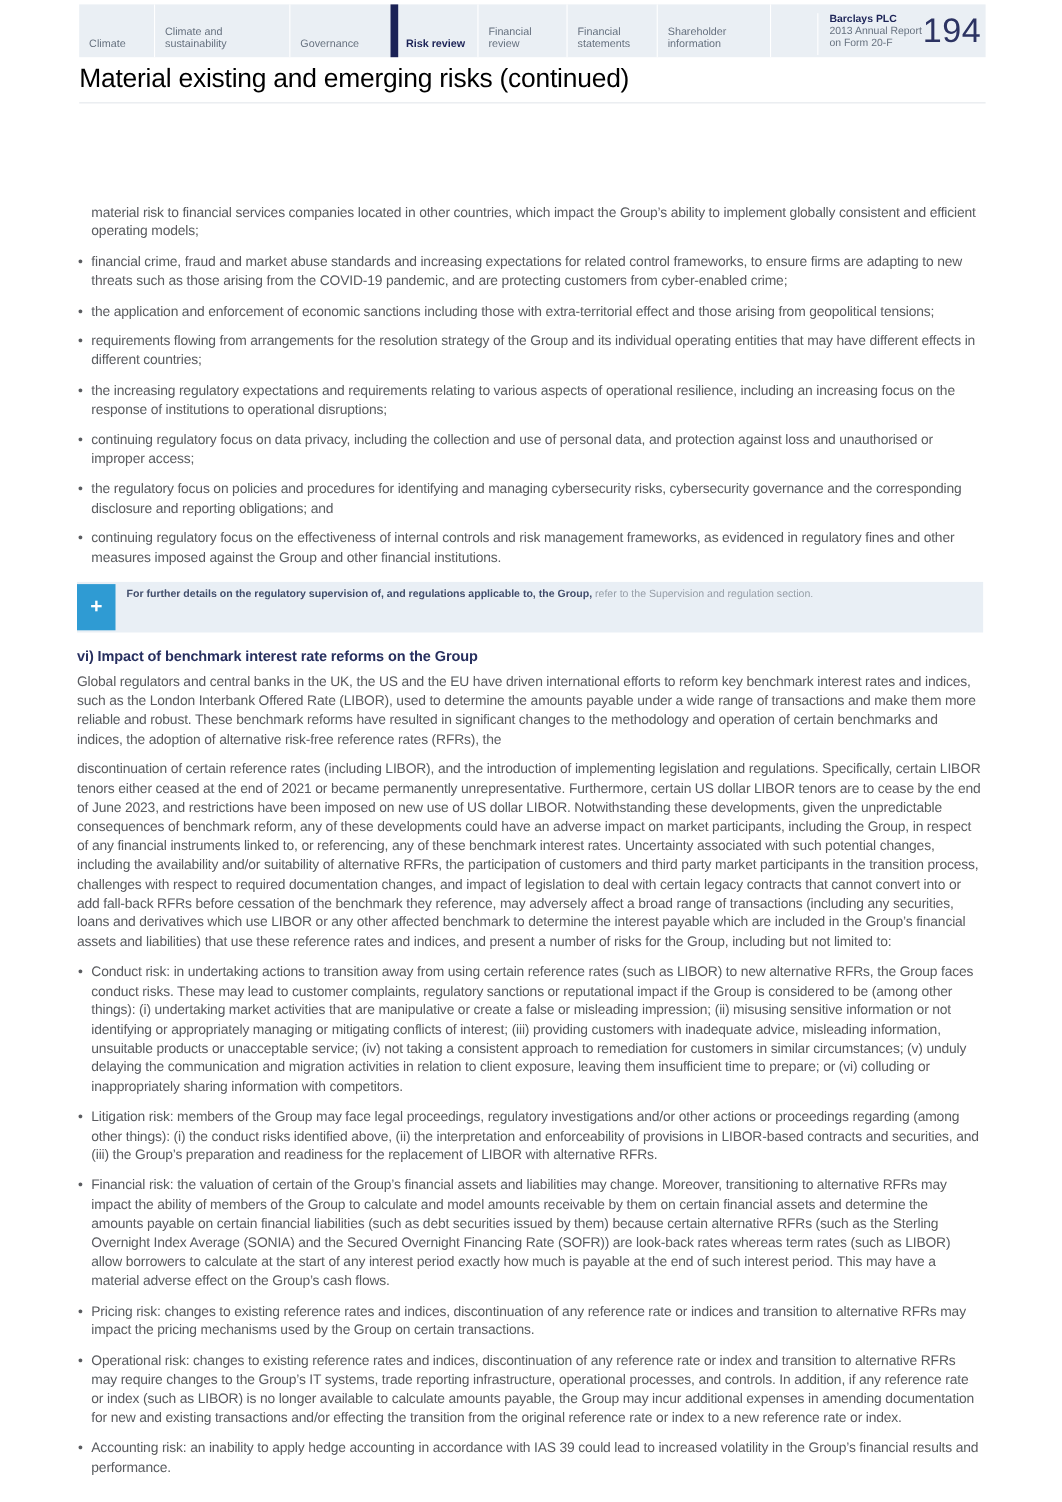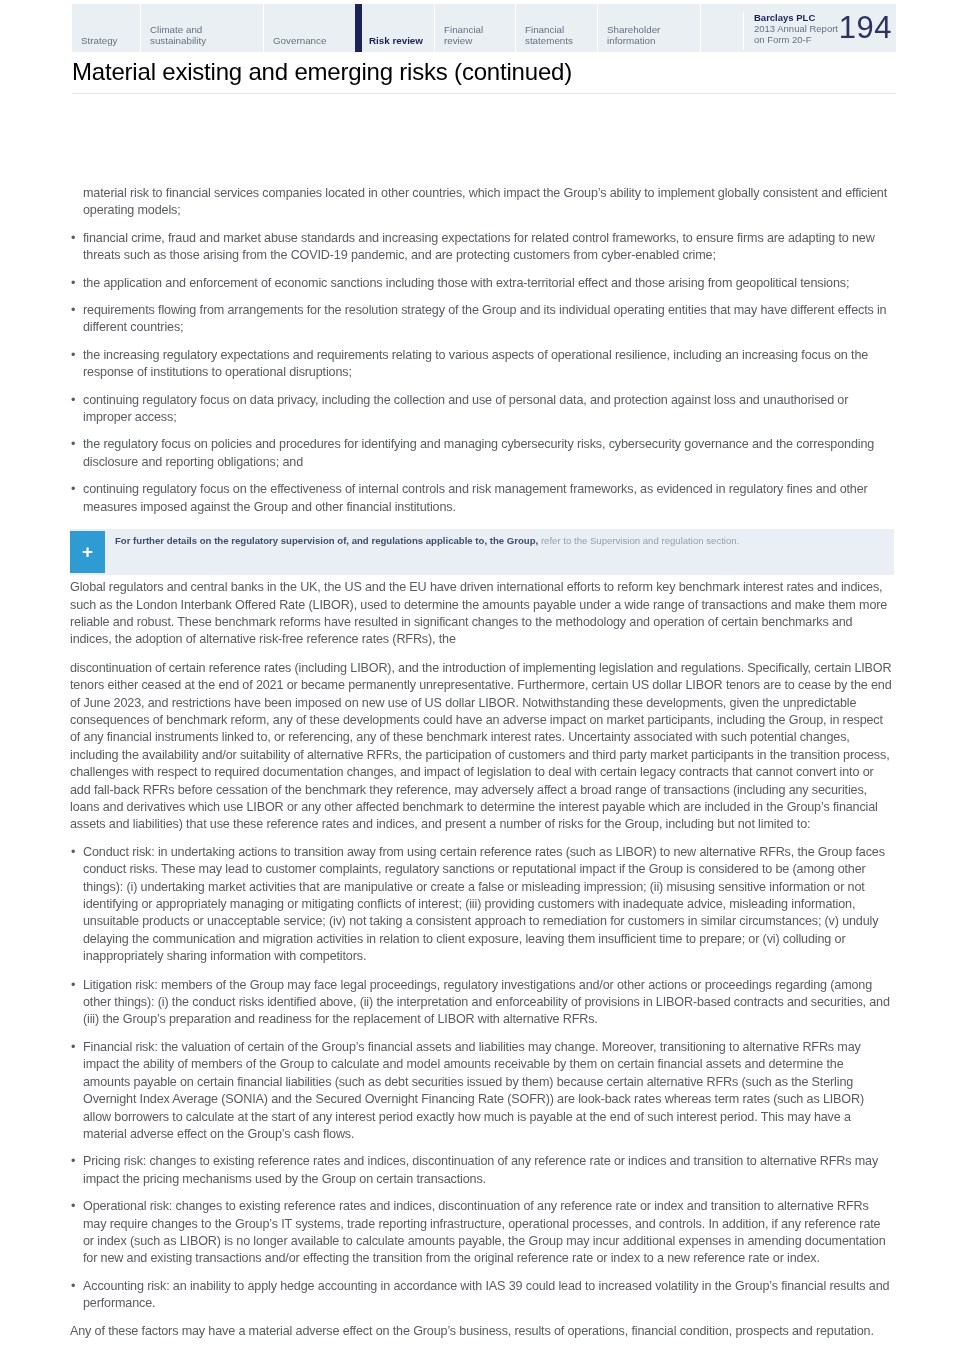--- a/index.html
+++ b/index.html
@@ -64,21 +64,21 @@
   .callout-text b { color:#414d6b; }
 </style>
 </head>
 <body>
 
 <div class="page">
 
   <header class="header">
     <nav class="tabs">
         <div class="tab">
-          <span>Strategy</span>
+          <span>Climate</span>
         </div>
         <div class="tab">
           <span>Climate and sustainability</span>
         </div>
         <div class="tab">
           <span>Governance</span>
         </div>
         <div class="tab active">
           <span>Risk review</span>
         </div>
@@ -131,20 +131,21 @@
           <span class="btext">the regulatory focus on policies and procedures for identifying and managing cybersecurity risks, cybersecurity governance and the corresponding disclosure and reporting obligations; and</span>
         </div>
         <div class="block bullet">
           <span class="marker">•</span>
           <span class="btext">continuing regulatory focus on the effectiveness of internal controls and risk management frameworks, as evidenced in regulatory fines and other measures imposed against the Group and other financial institutions.</span>
         </div>
         <div class="callout">
           <div class="callout-icon">+</div>
           <div class="callout-text"><b>For further details on the regulatory supervision of, and regulations applicable to, the Group,</b> refer to the Supervision and regulation section.</div>
         </div>
+        <div class="block heading">vi) Impact of benchmark interest rate reforms on the Group</div>
         <div class="block para">Global regulators and central banks in the UK, the US and the EU have driven international efforts to reform key benchmark interest rates and indices, such as the London Interbank Offered Rate (LIBOR), used to determine the amounts payable under a wide range of transactions and make them more reliable and robust. These benchmark reforms have resulted in significant changes to the methodology and operation of certain benchmarks and indices, the adoption of alternative risk-free reference rates (RFRs), the</div>
       </section>
     <section class="col">
         <div class="block para">discontinuation of certain reference rates (including LIBOR), and the introduction of implementing legislation and regulations. Specifically, certain LIBOR tenors either ceased at the end of 2021 or became permanently unrepresentative. Furthermore, certain US dollar LIBOR tenors are to cease by the end of June 2023, and restrictions have been imposed on new use of US dollar LIBOR. Notwithstanding these developments, given the unpredictable consequences of benchmark reform, any of these developments could have an adverse impact on market participants, including the Group, in respect of any financial instruments linked to, or referencing, any of these benchmark interest rates. Uncertainty associated with such potential changes, including the availability and/or suitability of alternative RFRs, the participation of customers and third party market participants in the transition process, challenges with respect to required documentation changes, and impact of legislation to deal with certain legacy contracts that cannot convert into or add fall-back RFRs before cessation of the benchmark they reference, may adversely affect a broad range of transactions (including any securities, loans and derivatives which use LIBOR or any other affected benchmark to determine the interest payable which are included in the Group’s financial assets and liabilities) that use these reference rates and indices, and present a number of risks for the Group, including but not limited to:</div>
         <div class="block bullet">
           <span class="marker">•</span>
           <span class="btext">Conduct risk: in undertaking actions to transition away from using certain reference rates (such as LIBOR) to new alternative RFRs, the Group faces conduct risks. These may lead to customer complaints, regulatory sanctions or reputational impact if the Group is considered to be (among other things): (i) undertaking market activities that are manipulative or create a false or misleading impression; (ii) misusing sensitive information or not identifying or appropriately managing or mitigating conflicts of interest; (iii) providing customers with inadequate advice, misleading information, unsuitable products or unacceptable service; (iv) not taking a consistent approach to remediation for customers in similar circumstances; (v) unduly delaying the communication and migration activities in relation to client exposure, leaving them insufficient time to prepare; or (vi) colluding or inappropriately sharing information with competitors.</span>
         </div>
       </section>
     <section class="col">

